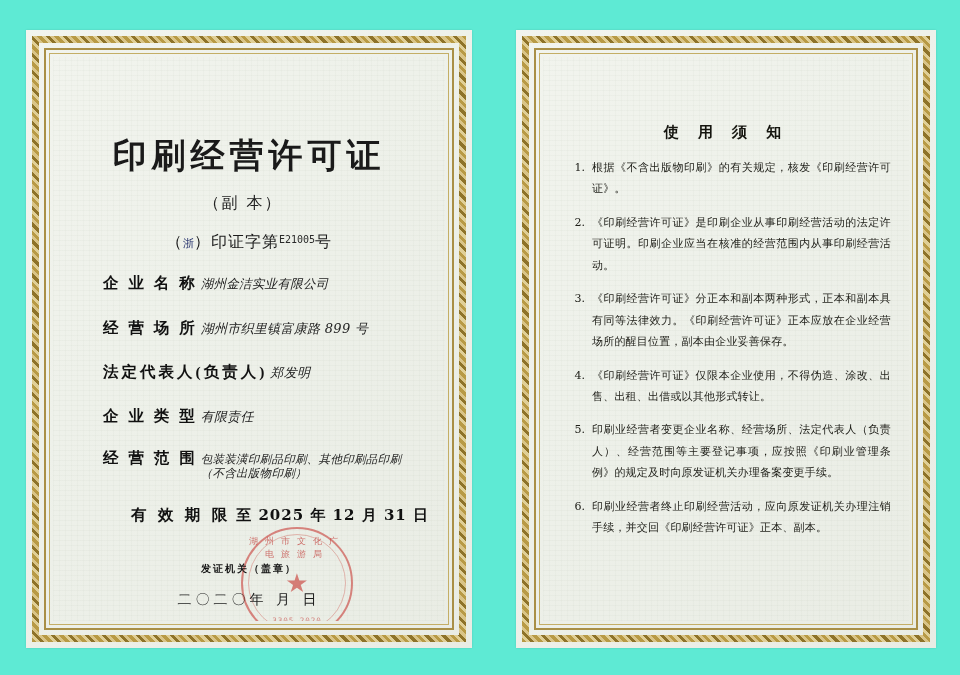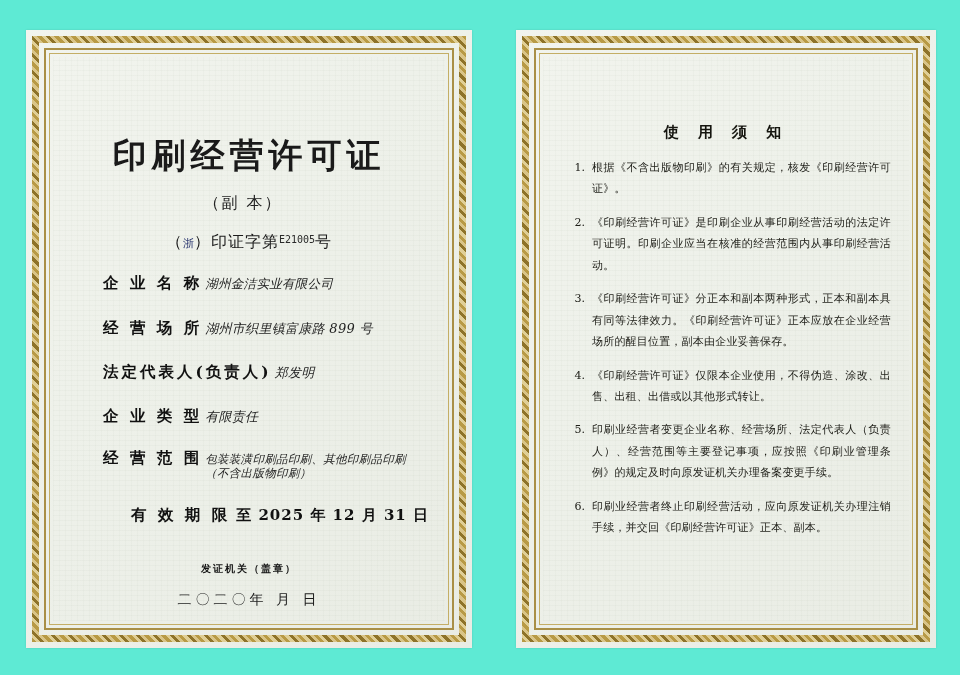--- a/index.html
+++ b/index.html
@@ -125,20 +125,21 @@
     align-items: baseline;
     font-family: "DejaVu Serif", "Liberation Serif", serif;
   }
   .field .lbl {
     flex: 0 0 auto;
     font-size: 15.5px;
     font-weight: 700;
     color: #111;
     letter-spacing: 3px;
     white-space: nowrap;
+    font-family: Liberation Serif, serif;
   }
   .field .val {
     flex: 1 1 auto;
     font-size: 11.5px;
     color: #222;
     padding-left: 3px;
     letter-spacing: 0.3px;
     line-height: 1.2;
     font-style: italic;
   }
@@ -330,20 +331,26 @@
         <div class="field f5">
           <span class="lbl">经 营 范 围</span>
           <span class="val">包装装潢印刷品印刷、其他印刷品印刷（不含出版物印刷）</span>
         </div>
 
         <div class="validity">
           <span>有 效 期 限</span>
           <span class="vv">至 2025 年 12 月 31 日</span>
         </div>
 
+        <div class="seal">
+          <div class="ring2"></div>
+          <div class="seal-txt">湖州市文化广电旅游局</div>
+          <div class="star">★</div>
+          <div class="seal-code">3305 2020</div>
+        </div>
 
         <div class="issuer">发证机关（盖章）</div>
 
         <div class="issue-date">二〇二〇年  月  日</div>
 
       </div>
     </div>
   </div>
 
   <div class="panel panel-right">

